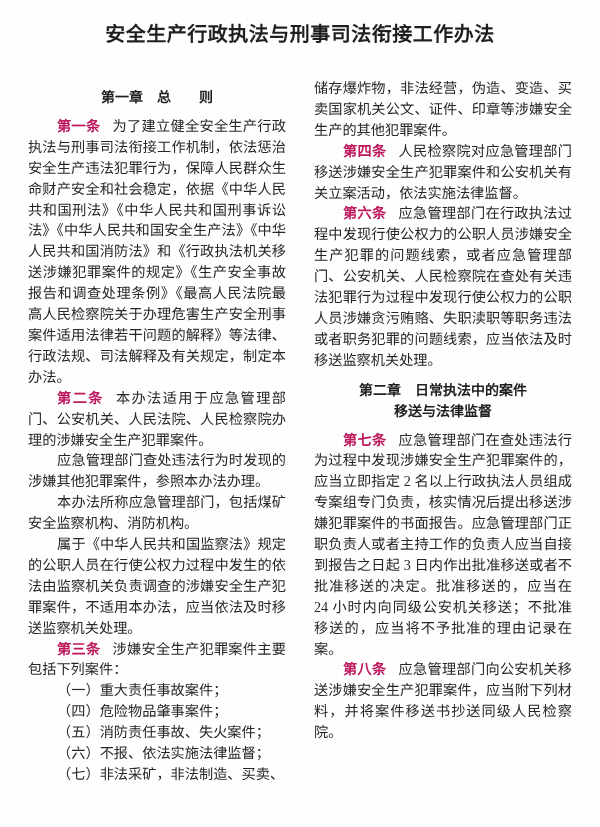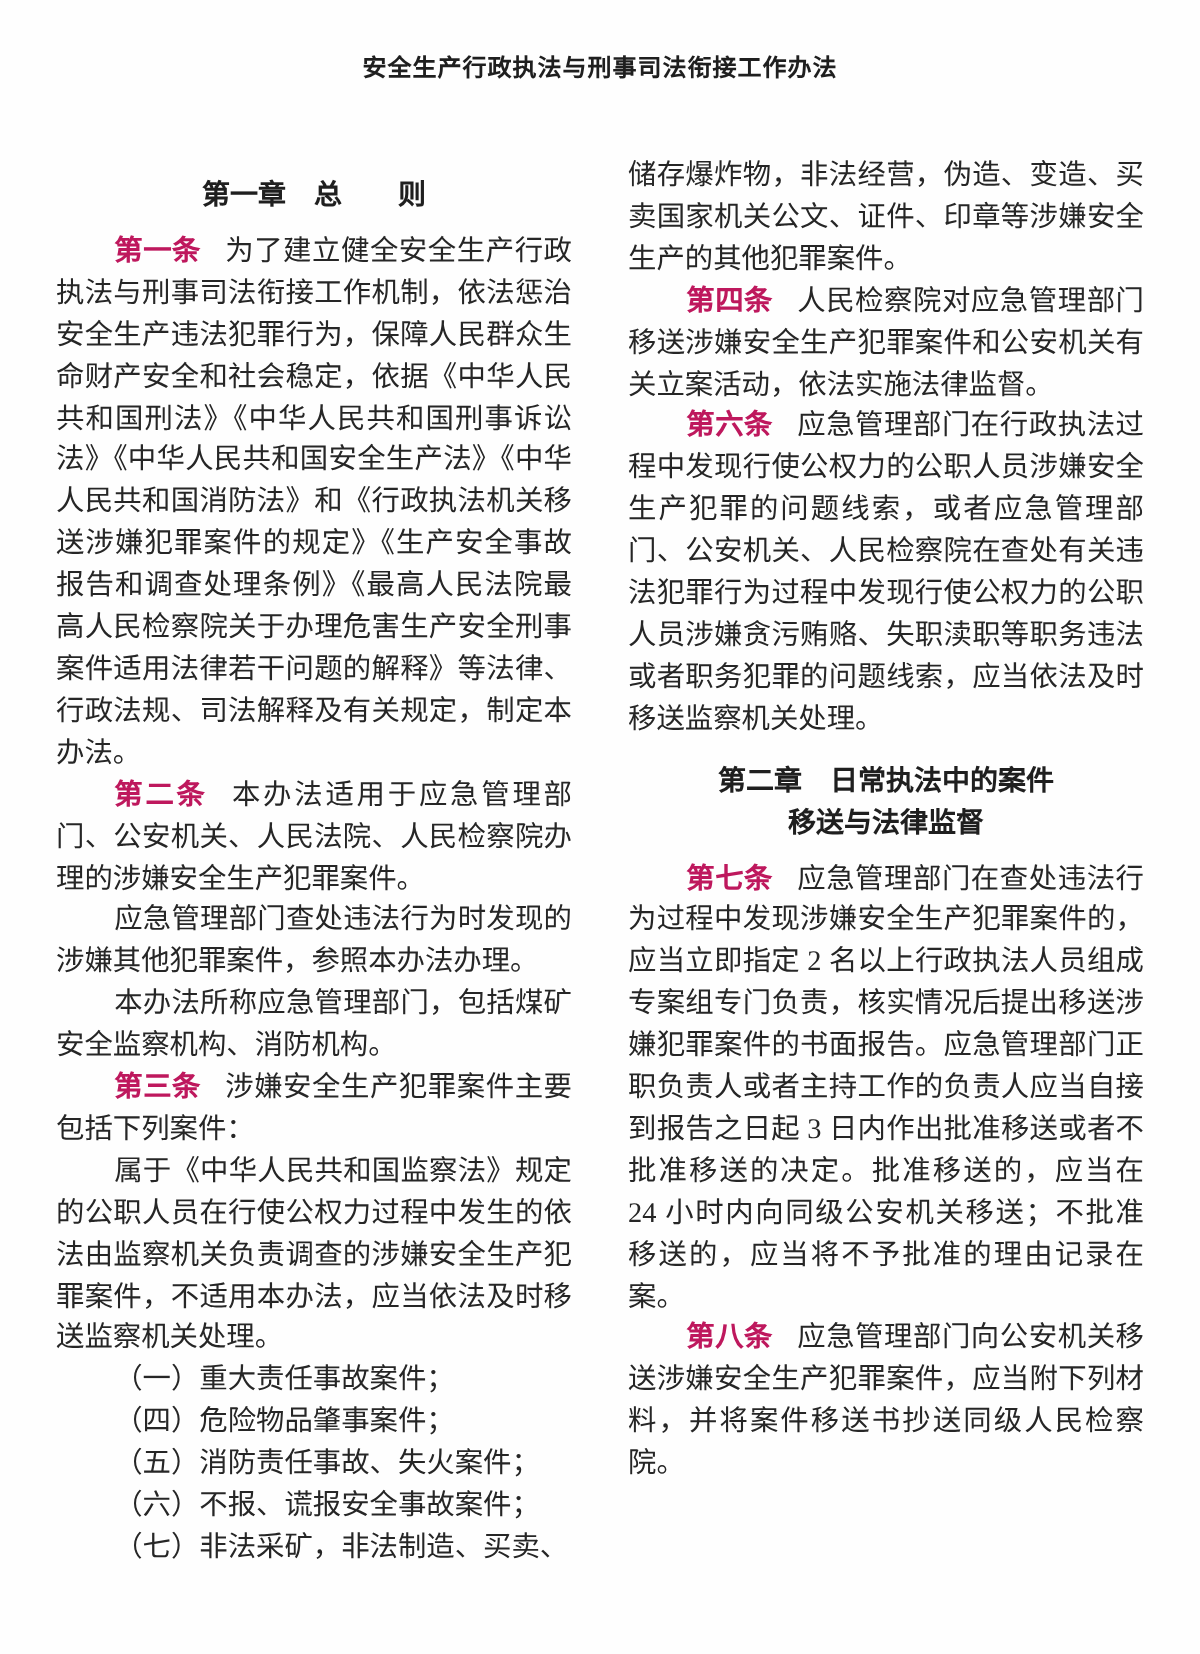--- a/index.html
+++ b/index.html
@@ -15,21 +15,21 @@
   .page {
     box-sizing: border-box;
     width: 600px;
     height: 827px;
     padding: 21px 28px 4px 28px;
     background: #fefefe;
   }
   .doc-title {
     margin: 0 0 30px 0;
     text-align: center;
-    font-size: 12px;
+    font-size: 20px;
     line-height: 27px;
     font-weight: 700;
     letter-spacing: 0.5px;
     color: #1f1f1f;
   }
   .columns {
     display: flex;
     justify-content: space-between;
   }
   .col {
@@ -70,26 +70,26 @@
   <h1 class="doc-title">安全生产行政执法与刑事司法衔接工作办法</h1>
   <div class="columns">
     <div class="col">
         <p class="blk blk-chapter">
           <span class="hline">第一章　总　　则</span>
         </p>
         <p class="blk blk-para"><b class="lead">第一条</b>为了建立健全安全生产行政执法与刑事司法衔接工作机制，依法惩治安全生产违法犯罪行为，保障人民群众生命财产安全和社会稳定，依据《中华人民共和国刑法》《中华人民共和国刑事诉讼法》《中华人民共和国安全生产法》《中华人民共和国消防法》和《行政执法机关移送涉嫌犯罪案件的规定》《生产安全事故报告和调查处理条例》《最高人民法院最高人民检察院关于办理危害生产安全刑事案件适用法律若干问题的解释》等法律、行政法规、司法解释及有关规定，制定本办法。</p>
         <p class="blk blk-para"><b class="lead">第二条</b>本办法适用于应急管理部门、公安机关、人民法院、人民检察院办理的涉嫌安全生产犯罪案件。</p>
         <p class="blk blk-para">应急管理部门查处违法行为时发现的涉嫌其他犯罪案件，参照本办法办理。</p>
         <p class="blk blk-para">本办法所称应急管理部门，包括煤矿安全监察机构、消防机构。</p>
+        <p class="blk blk-para">属于《中华人民共和国监察法》规定的公职人员在行使公权力过程中发生的依法由监察机关负责调查的涉嫌安全生产犯罪案件，不适用本办法，应当依法及时移送监察机关处理。</p>
         <p class="blk blk-para"><b class="lead">第三条</b>涉嫌安全生产犯罪案件主要包括下列案件：</p>
-        <p class="blk blk-para">属于《中华人民共和国监察法》规定的公职人员在行使公权力过程中发生的依法由监察机关负责调查的涉嫌安全生产犯罪案件，不适用本办法，应当依法及时移送监察机关处理。</p>
         <p class="blk blk-item">（一）重大责任事故案件；</p>
         <p class="blk blk-item">（四）危险物品肇事案件；</p>
         <p class="blk blk-item">（五）消防责任事故、失火案件；</p>
-        <p class="blk blk-item">（六）不报、谎报安全事故案件；</p>
+        <p class="blk blk-item">（六）不报、依法实施法律监督；</p>
         <p class="blk blk-item">（七）非法采矿，非法制造、买卖、</p>
       </div>
     <div class="col">
         <p class="blk blk-cont">储存爆炸物，非法经营，伪造、变造、买卖国家机关公文、证件、印章等涉嫌安全生产的其他犯罪案件。</p>
         <p class="blk blk-para"><b class="lead">第四条</b>人民检察院对应急管理部门移送涉嫌安全生产犯罪案件和公安机关有关立案活动，依法实施法律监督。</p>
         <p class="blk blk-para"><b class="lead">第六条</b>应急管理部门在行政执法过程中发现行使公权力的公职人员涉嫌安全生产犯罪的问题线索，或者应急管理部门、公安机关、人民检察院在查处有关违法犯罪行为过程中发现行使公权力的公职人员涉嫌贪污贿赂、失职渎职等职务违法或者职务犯罪的问题线索，应当依法及时移送监察机关处理。</p>
         <p class="blk blk-chapter">
           <span class="hline">第二章　日常执法中的案件</span>
           <span class="hline">移送与法律监督</span>
         </p>

